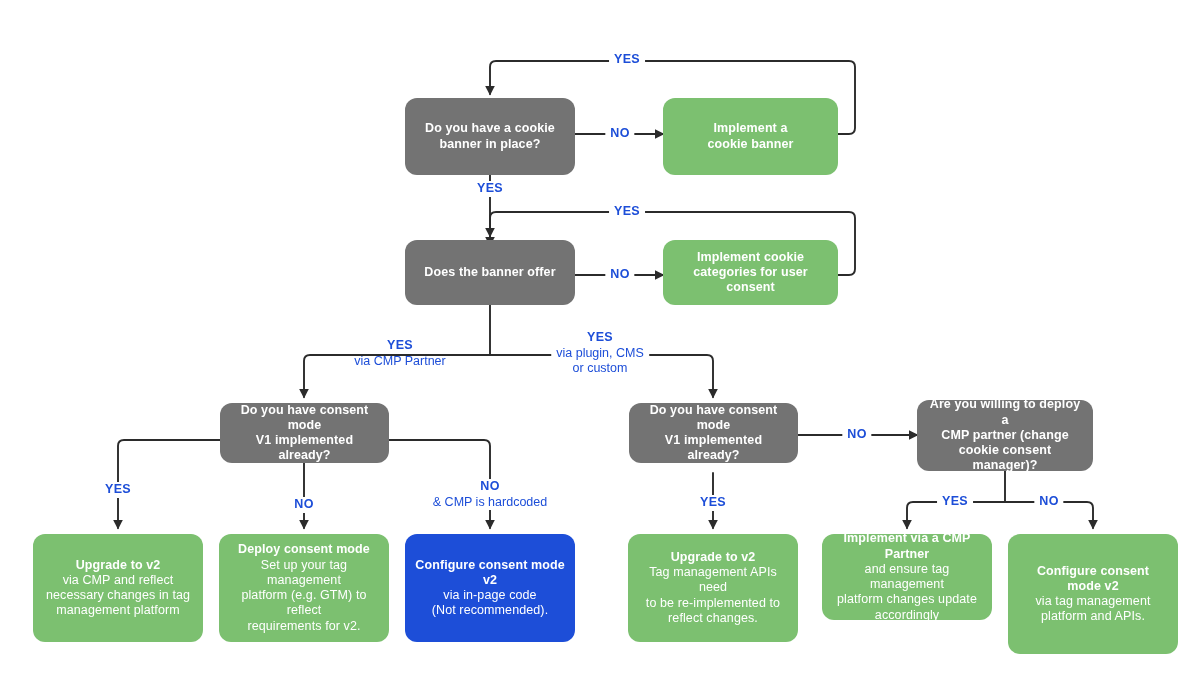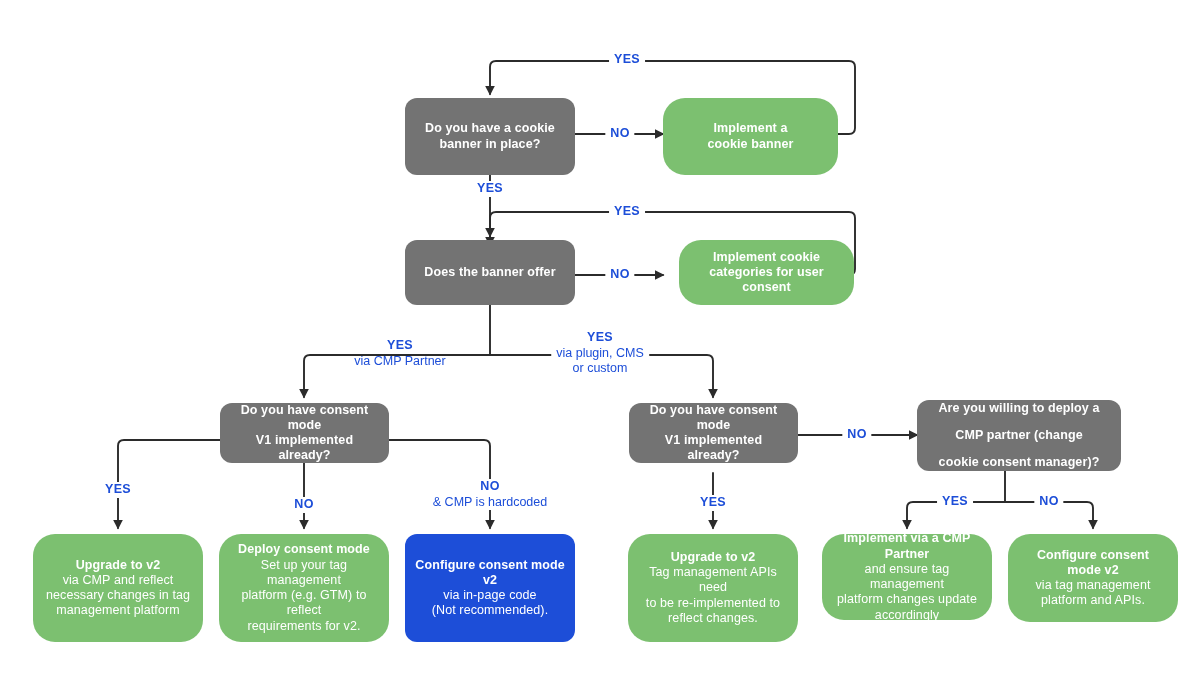--- a/index.html
+++ b/index.html
@@ -29,21 +29,21 @@
     display: flex;
     flex-direction: column;
     align-items: center;
     justify-content: center;
     text-align: center;
     color: #ffffff;
     padding: 6px 10px;
     line-height: 1.22;
   }
   .node.decision { background: #737373; }
-  .node.action   { background: #7cc070; border-radius: 22px; }
+  .node.action   { background: #7cc070; }
   .node.warn     { background: #1d4ed8; }
 
   .node .t-strong {
     font-weight: bold;
     font-size: 12.5px;
     letter-spacing: 0.1px;
   }
   .node .t-plain {
     font-weight: normal;
     font-size: 12.5px;
@@ -123,36 +123,36 @@
 
   <div class="node action" style="left:663px; top:98px; width:175px; height:77px;">
     <span class="t-strong">Implement a</span>
     <span class="t-strong">cookie banner</span>
   </div>
 
   <div class="node decision" style="left:405px; top:240px; width:170px; height:65px;">
     <span class="t-strong">Does the banner offer</span>
   </div>
 
-  <div class="node action" style="left:663px; top:240px; width:175px; height:65px;margin-left:16px;">
+  <div class="node action" style="left:663px; top:240px; width:175px; height:65px;">
     <span class="t-strong">Implement cookie</span>
     <span class="t-strong">categories for user consent</span>
   </div>
 
   <div class="node decision" style="left:220px; top:403px; width:169px; height:60px;">
     <span class="t-strong">Do you have consent mode</span>
     <span class="t-strong">V1 implemented already?</span>
   </div>
 
   <div class="node decision" style="left:629px; top:403px; width:169px; height:60px;">
     <span class="t-strong">Do you have consent mode</span>
     <span class="t-strong">V1 implemented already?</span>
   </div>
 
-  <div class="node decision" style="left:917px; top:400px; width:204px; height:71px;gap:12px;">
+  <div class="node decision" style="left:917px; top:400px; width:176px; height:71px;">
     <span class="t-strong">Are you willing to deploy a</span>
     <span class="t-strong">CMP partner (change</span>
     <span class="t-strong">cookie consent manager)?</span>
   </div>
 
   <div class="node action" style="left:33px; top:534px; width:170px; height:108px;">
     <span class="t-strong">Upgrade to v2</span>
     <span class="t-plain">via CMP and reflect</span>
     <span class="t-plain">necessary changes in tag</span>
     <span class="t-plain">management platform</span>
@@ -180,21 +180,21 @@
   </div>
 
   <div class="node action" style="left:822px; top:534px; width:170px; height:86px;">
     <span class="t-strong">Implement via a CMP</span>
     <span class="t-strong">Partner</span>
     <span class="t-plain">and ensure tag management</span>
     <span class="t-plain">platform changes update</span>
     <span class="t-plain">accordingly</span>
   </div>
 
-  <div class="node action" style="left:1008px; top:534px; width:170px; height:88px;">
+  <div class="node action" style="left:1008px; top:534px; width:170px; height:120px;">
     <span class="t-strong">Configure consent</span>
     <span class="t-strong">mode v2</span>
     <span class="t-plain">via tag management</span>
     <span class="t-plain">platform and APIs.</span>
   </div>
 
   <div class="edge-label" style="left:620px; top:126px;">
     <span class="lab-key lab-chip">NO</span>
   </div>
 

